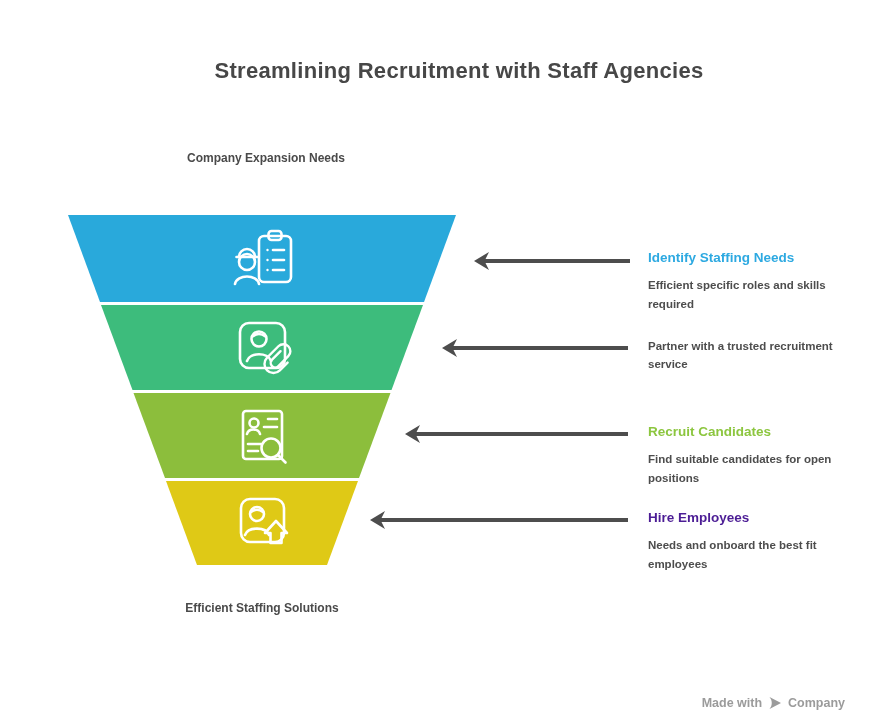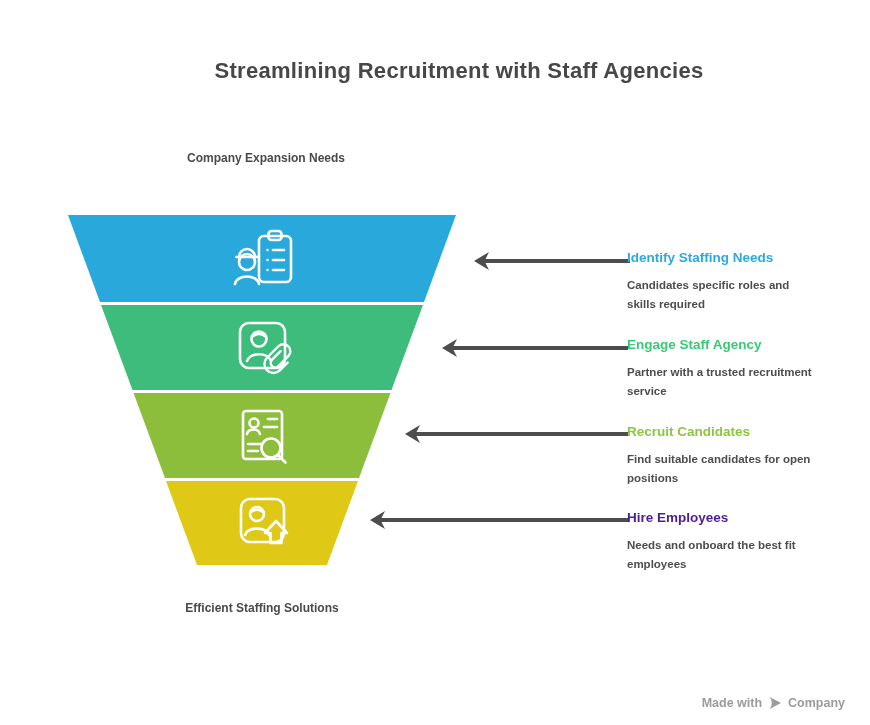--- a/index.html
+++ b/index.html
@@ -11,21 +11,21 @@
     position:absolute;left:0;top:58px;width:870px;text-align:center;
     font-size:22px;font-weight:800;color:#474747;letter-spacing:.3px;padding-left:24px;
   }
   .cap-label{
     position:absolute;width:170px;text-align:center;
     font-size:12px;font-weight:700;color:#4a4a4a;line-height:1.45;
   }
   .cap-top{left:181px;top:150px;}
   .cap-bottom{left:177px;top:600px;}
   .diagram-svg{position:absolute;left:0;top:0;}
-  .step{position:absolute;left:627px;width:205px;}
+  .step{position:absolute;left:648px;width:205px;}
   .step-heading{font-size:13.5px;font-weight:800;margin:0 0 10px 0;line-height:1.2;}
   .step-desc{font-size:11.5px;font-weight:700;color:#4d4d4d;line-height:1.6;margin:0;width:190px;}
   .step-1{top:250px;}
   .step-2{top:337px;}
   .step-3{top:424px;}
   .step-4{top:510px;}
   .footer{
     position:absolute;right:25px;top:696px;display:flex;align-items:center;gap:6px;
     color:#9b9b9b;font-size:12.5px;font-weight:700;
   }
@@ -99,24 +99,23 @@
       <polygon points="442,348 457,339 452.5,348 457,357" fill="#4D4D4D"></polygon>
       <line x1="628" y1="434" x2="409" y2="434" stroke-width="4" stroke="#4D4D4D"></line>
       <polygon points="405,434 420,425 415.5,434 420,443" fill="#4D4D4D"></polygon>
       <line x1="628" y1="520" x2="374" y2="520" stroke-width="4" stroke="#4D4D4D"></line>
       <polygon points="370,520 385,511 380.5,520 385,529" fill="#4D4D4D"></polygon>
     </g>
   </svg>
 
   <div class="step step-1">
     <div class="step-heading" style="color: rgb(45, 169, 225);">Identify Staffing Needs</div>
-    <p class="step-desc">Candidates specific roles and skills required</p>
+    <p class="step-desc">Efficient specific roles and skills required</p>
   </div>
   <div class="step step-2">
-    <div class="step-heading" style="color: rgb(59, 200, 119);">Engage Staff Agency</div>
     <p class="step-desc">Partner with a trusted recruitment service</p>
   </div>
   <div class="step step-3">
     <div class="step-heading" style="color: rgb(140, 198, 63);">Recruit Candidates</div>
     <p class="step-desc">Find suitable candidates for open positions</p>
   </div>
   <div class="step step-4">
     <div class="step-heading" style="color: #4c1d95;">Hire Employees</div>
     <p class="step-desc">Needs and onboard the best fit employees</p>
   </div>

